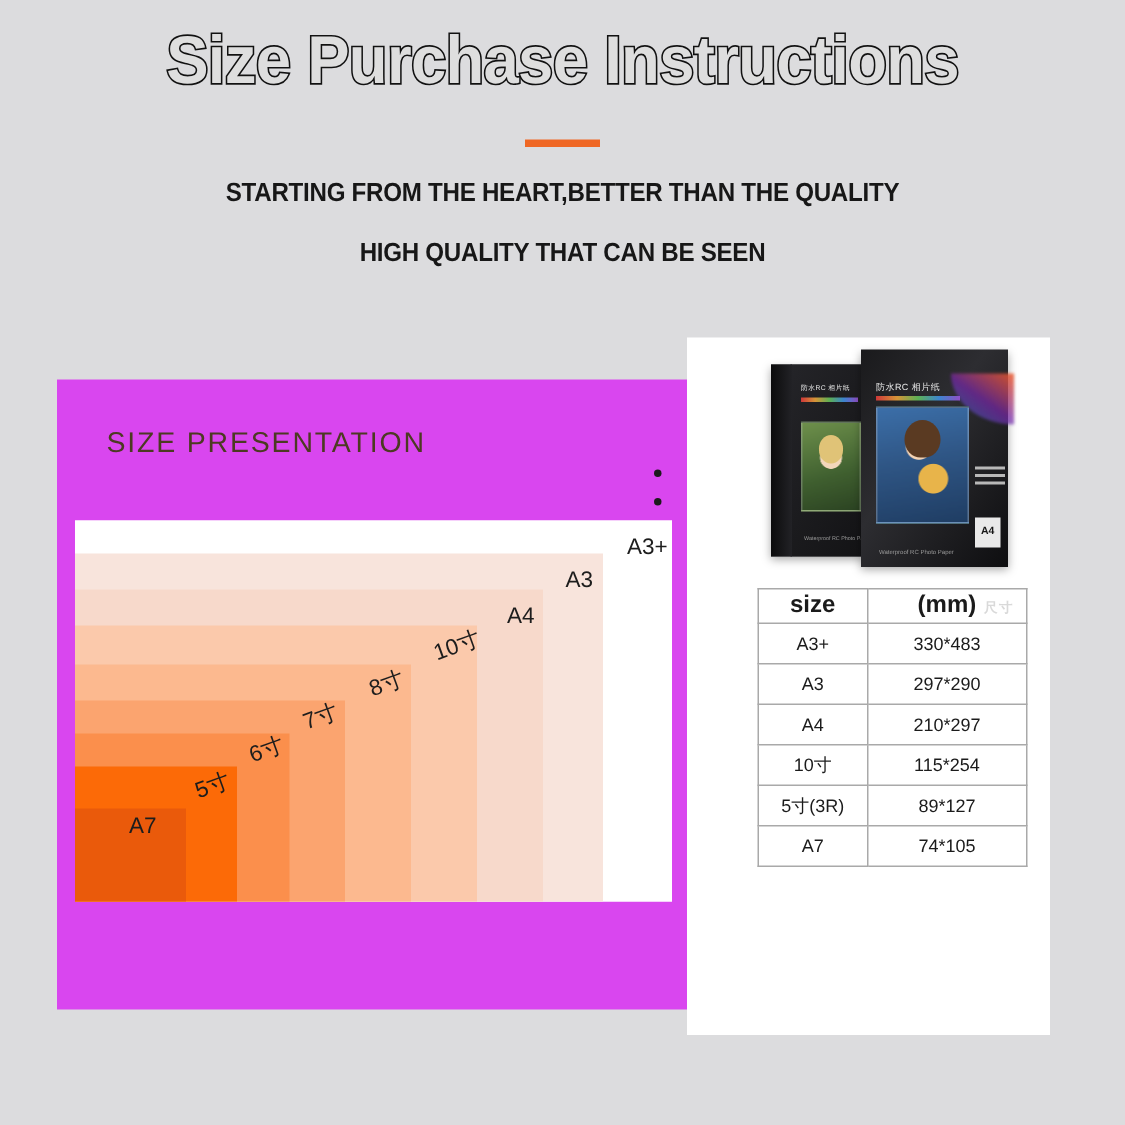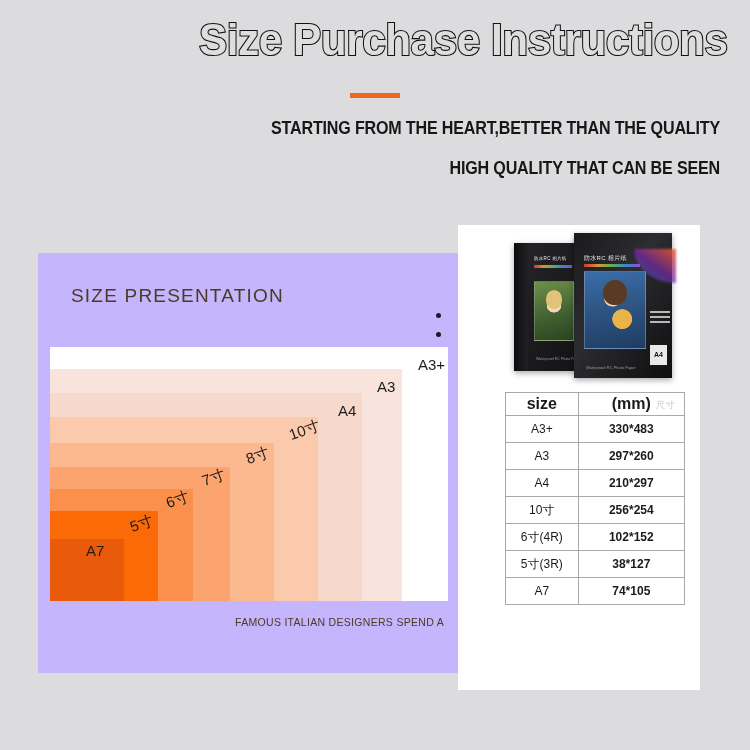--- a/index.html
+++ b/index.html
@@ -15,21 +15,21 @@
     font-family: "Liberation Sans", sans-serif;
     position: relative;
   }
 
   
   .header {
     position: absolute;
     top: 0; left: 0;
     width: 750px;
     height: 200px;
-    text-align: right;
+    text-align: center;
   }
 
   .main-title {
     position: absolute;
     top: 14px;
     left: 0;
     width: 750px;
     font-family: "Liberation Sans", sans-serif;
     font-size: 45px;
     font-weight: bold;
@@ -66,21 +66,21 @@
   .sub-line-1 { top: 118px; }
   .sub-line-2 { top: 158px; }
 
   
   .tan-panel {
     position: absolute;
     left: 38px;
     top: 253px;
     width: 422px;
     height: 420px;
-    background: #c4b5fd;
+    background: #d946ef;
   }
 
   .panel-heading {
     position: absolute;
     left: 33px;
     top: 32px;
     font-size: 19px;
     letter-spacing: 1.2px;
     color: #4c3a22;
     font-family: "Liberation Sans", sans-serif;
@@ -302,21 +302,21 @@
   .size-table th.col-mm { width: 107px; position: relative; margin-top: 32px; }
   .mm-watermark {
     position: absolute;
     right: 8px;
     top: 6px;
     font-size: 9px;
     color: #d9d9d9;
     letter-spacing: 1px;
     font-family: "Liberation Sans", sans-serif;
   }
-  .size-table td.val { font-weight: bold; margin-top: 48px; }
+  .size-table td.val { font-weight: normal; margin-top: 48px; }
 </style>
 </head>
 <body>
 
 <div class="header">
   <div class="main-title">Size Purchase Instructions</div>
   <div class="accent-bar"></div>
   <div class="sub-line sub-line-1">STARTING FROM THE HEART,BETTER THAN THE QUALITY</div>
   <div class="sub-line sub-line-2">HIGH QUALITY THAT CAN BE SEEN</div>
 </div>
@@ -341,21 +341,20 @@
       <div class="rect-label rot" style="left: 156px; bottom: 110px; z-index: 65;">7寸</div>
       <div class="rect" style="width: 143px; height: 112px; background: rgb(251, 143, 76); z-index: 7;"></div>
       <div class="rect-label rot" style="left: 120px; bottom: 88px; z-index: 66;">6寸</div>
       <div class="rect" style="width: 108px; height: 90px; background: rgb(252, 106, 7); z-index: 8;"></div>
       <div class="rect-label rot" style="left: 84px; bottom: 64px; z-index: 67;">5寸</div>
       <div class="rect" style="width: 74px; height: 62px; background: rgb(234, 90, 11); z-index: 9;"></div>
       <div class="rect-label" style="left: 36px; bottom: 42px; z-index: 68;">A7</div>
     </div>
 
   <div class="panel-footer">
-    <div>FAMOUS ITALIAN DESIGNERS SPEND A</div>
   </div>
 </div>
 
 <div class="white-panel">
 
   <div class="product-photo">
     <div class="box box-back"></div>
     <div class="box-back-face"></div>
     <div class="box-spine"></div>
     <div class="kid-img kid-back"></div>
@@ -387,37 +386,33 @@
         </th>
       </tr>
     </thead>
     <tbody id="table-body">
         <tr>
           <td>A3+</td>
           <td class="val">330*483</td>
         </tr>
         <tr>
           <td>A3</td>
-          <td class="val">297*260</td>
+          <td class="val">297*290</td>
         </tr>
         <tr>
           <td>A4</td>
           <td class="val">210*297</td>
         </tr>
         <tr>
           <td>10寸</td>
-          <td class="val">256*254</td>
-        </tr>
-        <tr>
-          <td>6寸(4R)</td>
-          <td class="val">102*152</td>
+          <td class="val">115*254</td>
         </tr>
         <tr>
           <td>5寸(3R)</td>
-          <td class="val">38*127</td>
+          <td class="val">89*127</td>
         </tr>
         <tr>
           <td>A7</td>
           <td class="val">74*105</td>
         </tr>
       </tbody>
   </table>
 </div>
 
 </body></html>

